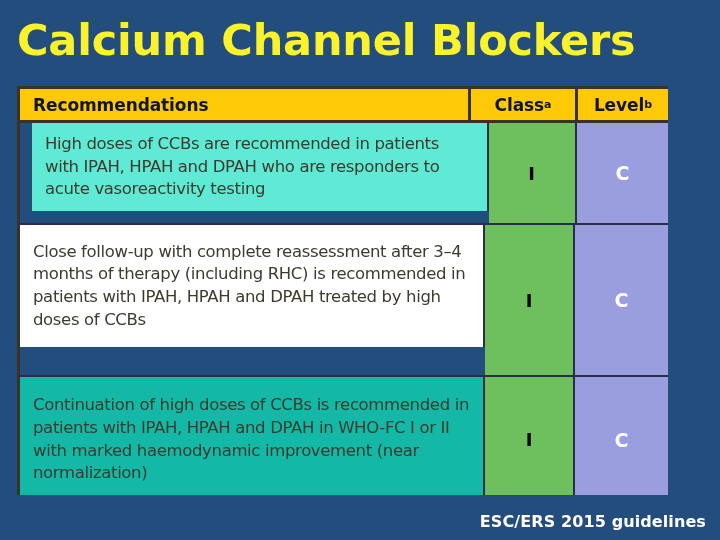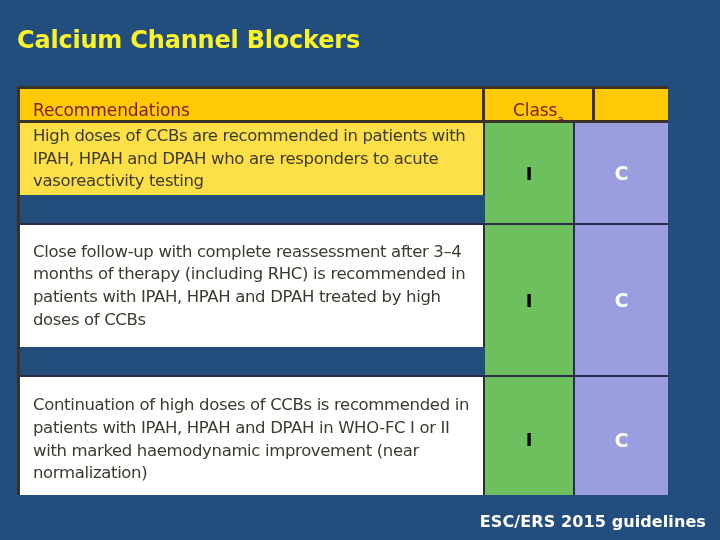--- a/index.html
+++ b/index.html
@@ -18,21 +18,21 @@
   
   .slide-title {
     position: absolute;
     left: 17px;
     top: 18px;
     width: 660px;
     height: 46px;
     color: #FAF22B;
     font-family: "DejaVu Sans", sans-serif;
     font-weight: bold;
-    font-size: 24px;
+    font-size: 43px;
     line-height: 44px;
     letter-spacing: -0.2px;
     white-space: nowrap;
   }
 
   
   .guideline-table {
     position: absolute;
     left: 17px;
     top: 86px;
@@ -54,26 +54,26 @@
     display: flex;
     width: 648px;
     height: 37px;
     background: #FFC907;
     border-top: 3px solid #3b3226;
     border-bottom: 3px solid #3b3226;
     box-sizing: border-box;
   }
   .gt-head .hc {
     display: flex;
-    align-items: flex-end;
+    align-items: center;
     box-sizing: border-box;
     height: 100%;
-    color: #7f1d1d;
+    color: #0f172a;
     font-family: "DejaVu Sans", sans-serif;
-    font-weight: normal;
+    font-weight: bold;
     font-size: 17px;
     letter-spacing: -0.1px;
   }
   .hc-recs   { width: 465px; padding-left: 13px; border-right: 3px solid #3b3226; }
   .hc-class  { width: 110px;  justify-content: center; border-right: 3px solid #3b3226; }
   .hc-level  { width: 93px;  justify-content: center; }
   .hc sup {
     font-size: 11px;
     vertical-align: super;
     line-height: 0;
@@ -114,27 +114,27 @@
   .rc-level {
     width: 93px;
     background: #9B9EDE;
     justify-content: center;
     color: #ffffff;
     font-family: "DejaVu Sans", sans-serif;
     font-weight: bold;
     font-size: 19px;
   }
 
-  .row-1 .rc-text { background: #fde047; height: 72px; }
+  .row-1 .rc-text { background: #5eead4; height: 88px; margin-left: 12px; }
   .row-1 .rc-class, .row-1 .rc-level { height: 100px; }
 
   .row-2 .rc-text { background: #FFFFFF; height: 122px; }
   .row-2 .rc-class, .row-2 .rc-level { height: 150px; }
 
-  .row-3 .rc-text { background: #ffffff; height: 125px; }
+  .row-3 .rc-text { background: #14b8a6; height: 125px; }
   .row-3 .rc-class, .row-3 .rc-level { height: 125px; }
 
   .row-sep-top { border-top: 2px solid #2b2b4a; }
 
   
   .source-note {
     position: absolute;
     right: 14px;
     bottom: 9px;
     color: #ffffff;
@@ -154,20 +154,24 @@
   <div class="gt-inner">
 
     <div class="gt-head">
       <div class="hc hc-recs">
         <span>Recommendations</span>
       </div>
       <div class="hc hc-class">
         <span>Class</span>
           <sup>a</sup>
       </div>
+      <div class="hc hc-level">
+        <span>Level</span>
+          <sup>b</sup>
+      </div>
     </div>
 
     <div class="gt-row row-1">
       <div class="rc rc-text">High doses of CCBs are recommended in patients with IPAH, HPAH and DPAH who are responders to acute vasoreactivity testing</div>
       <div class="rc rc-class">I</div>
       <div class="rc rc-level">C</div>
     </div>
 
     <div class="gt-row row-2 row-sep-top">
       <div class="rc rc-text">Close follow-up with complete reassessment after 3–4 months of therapy (including RHC) is recommended in patients with IPAH, HPAH and DPAH treated by high doses of CCBs</div>

